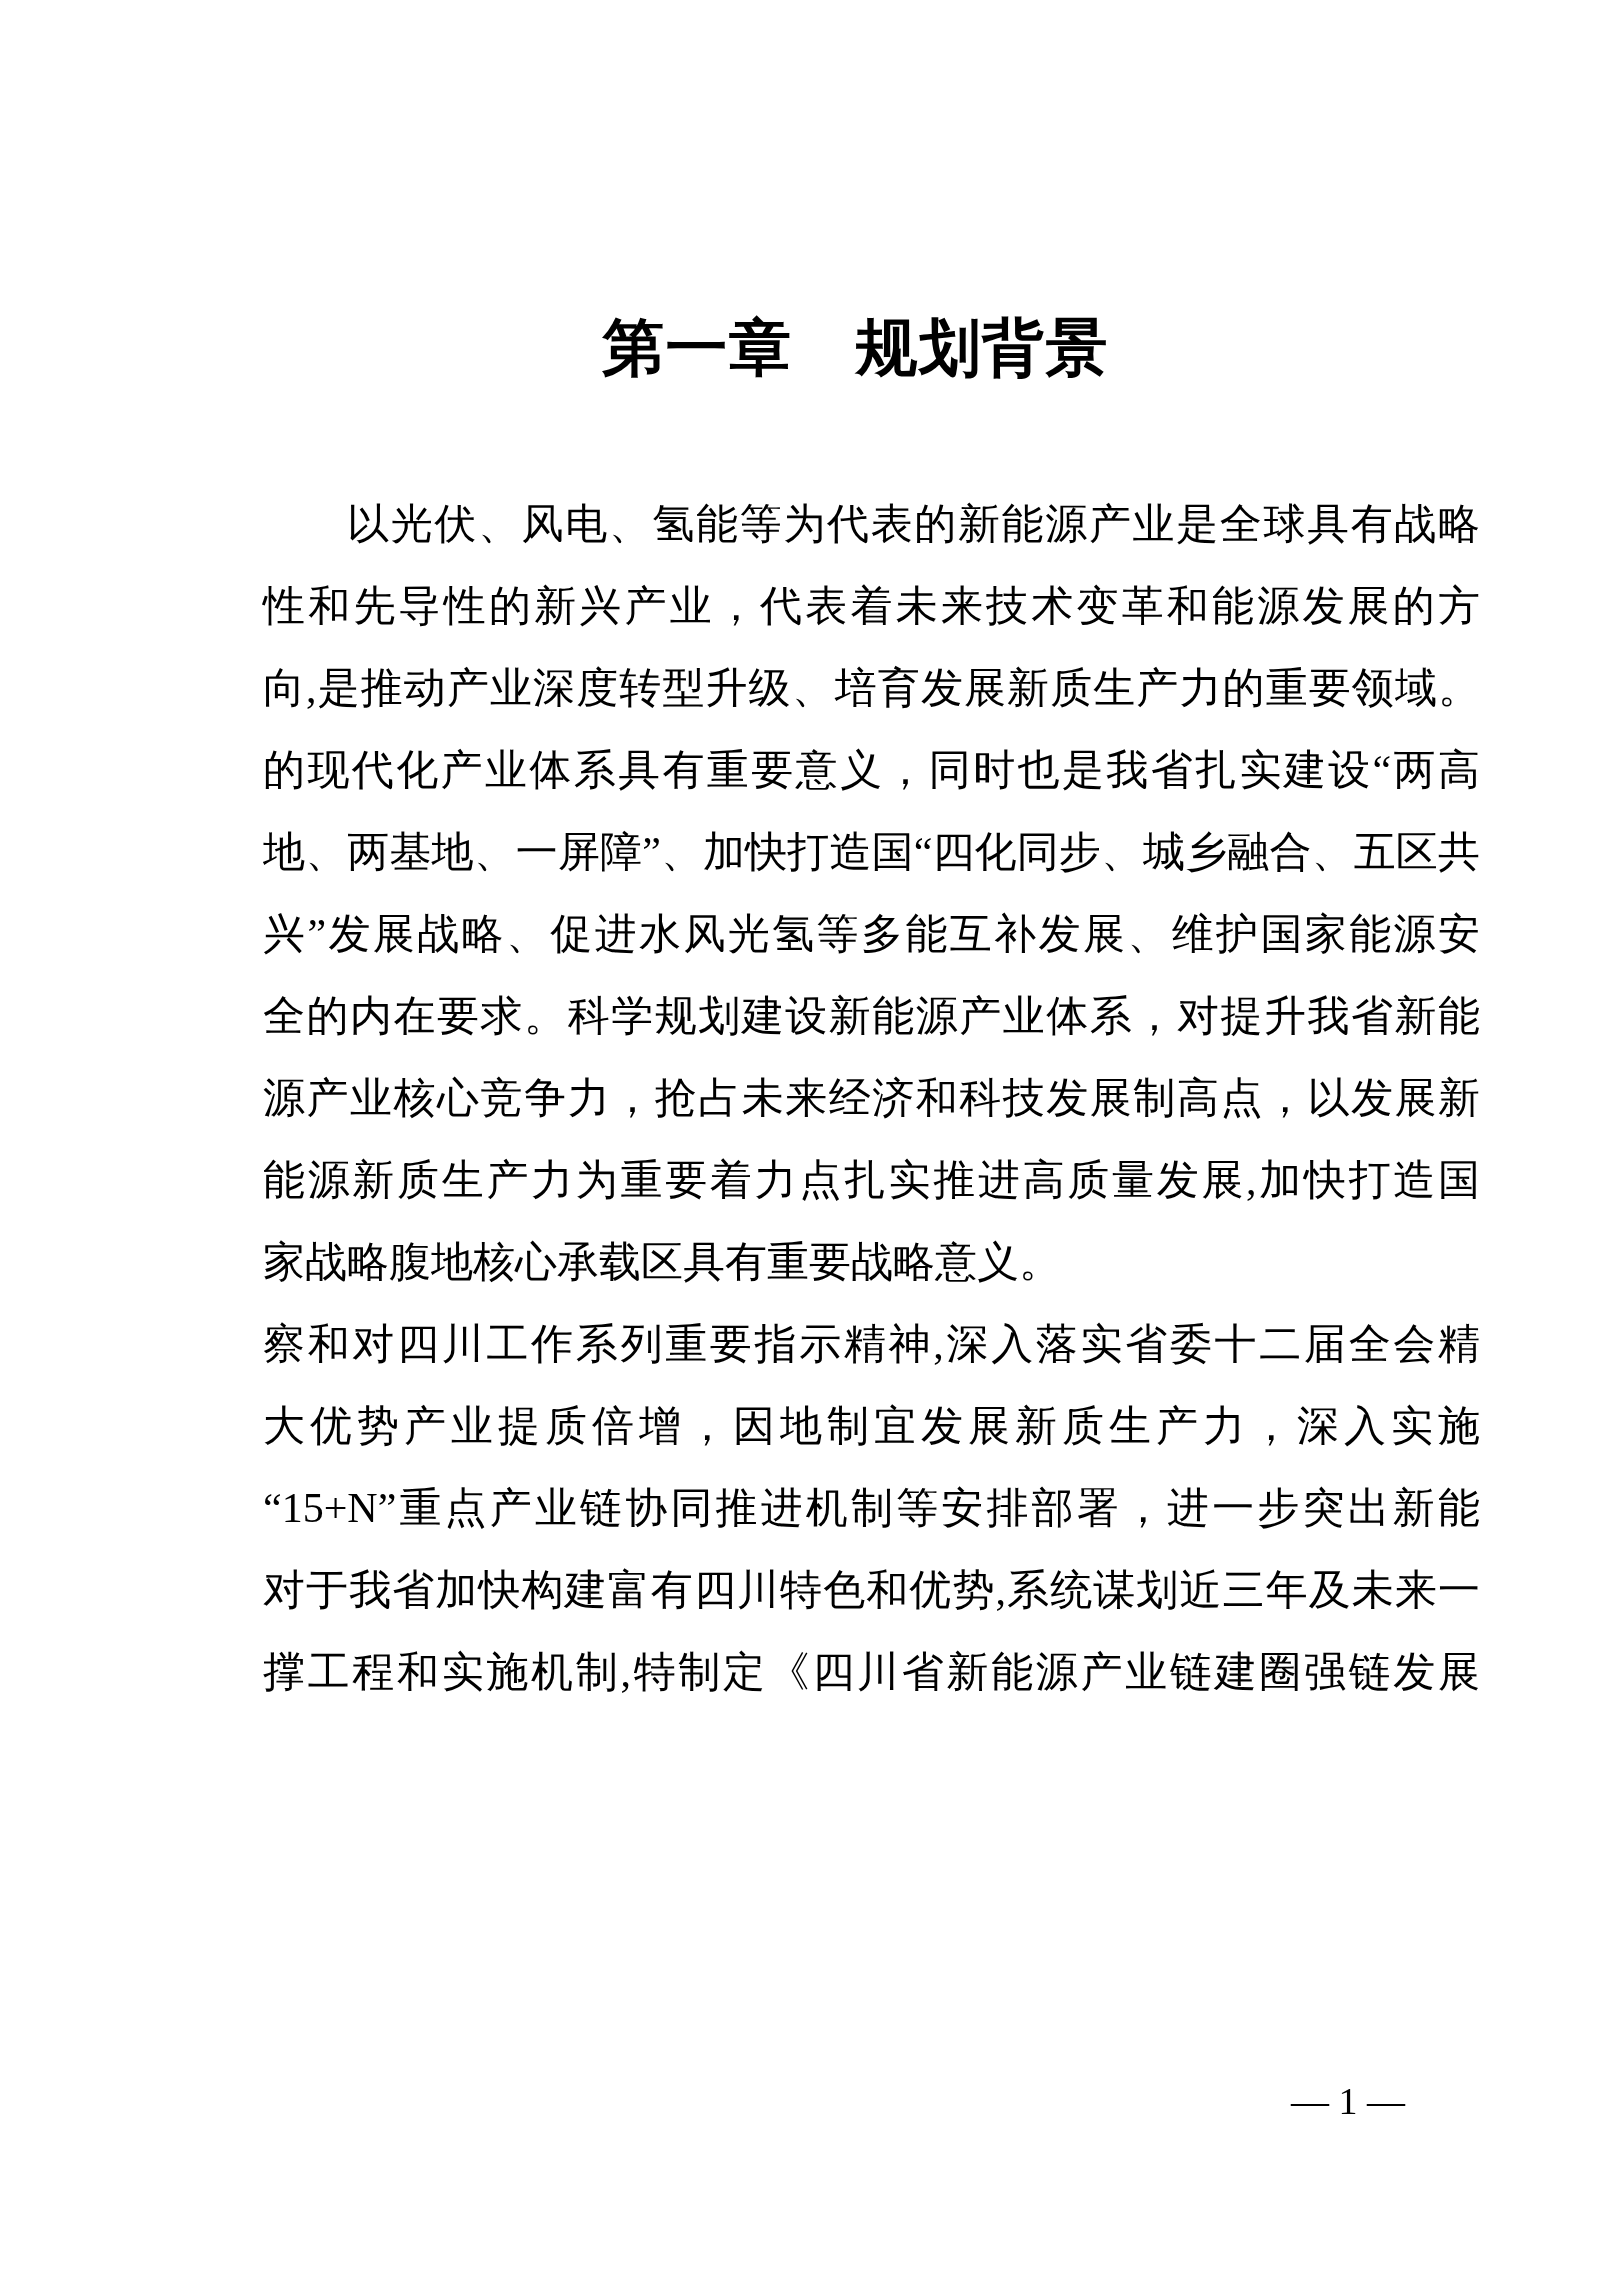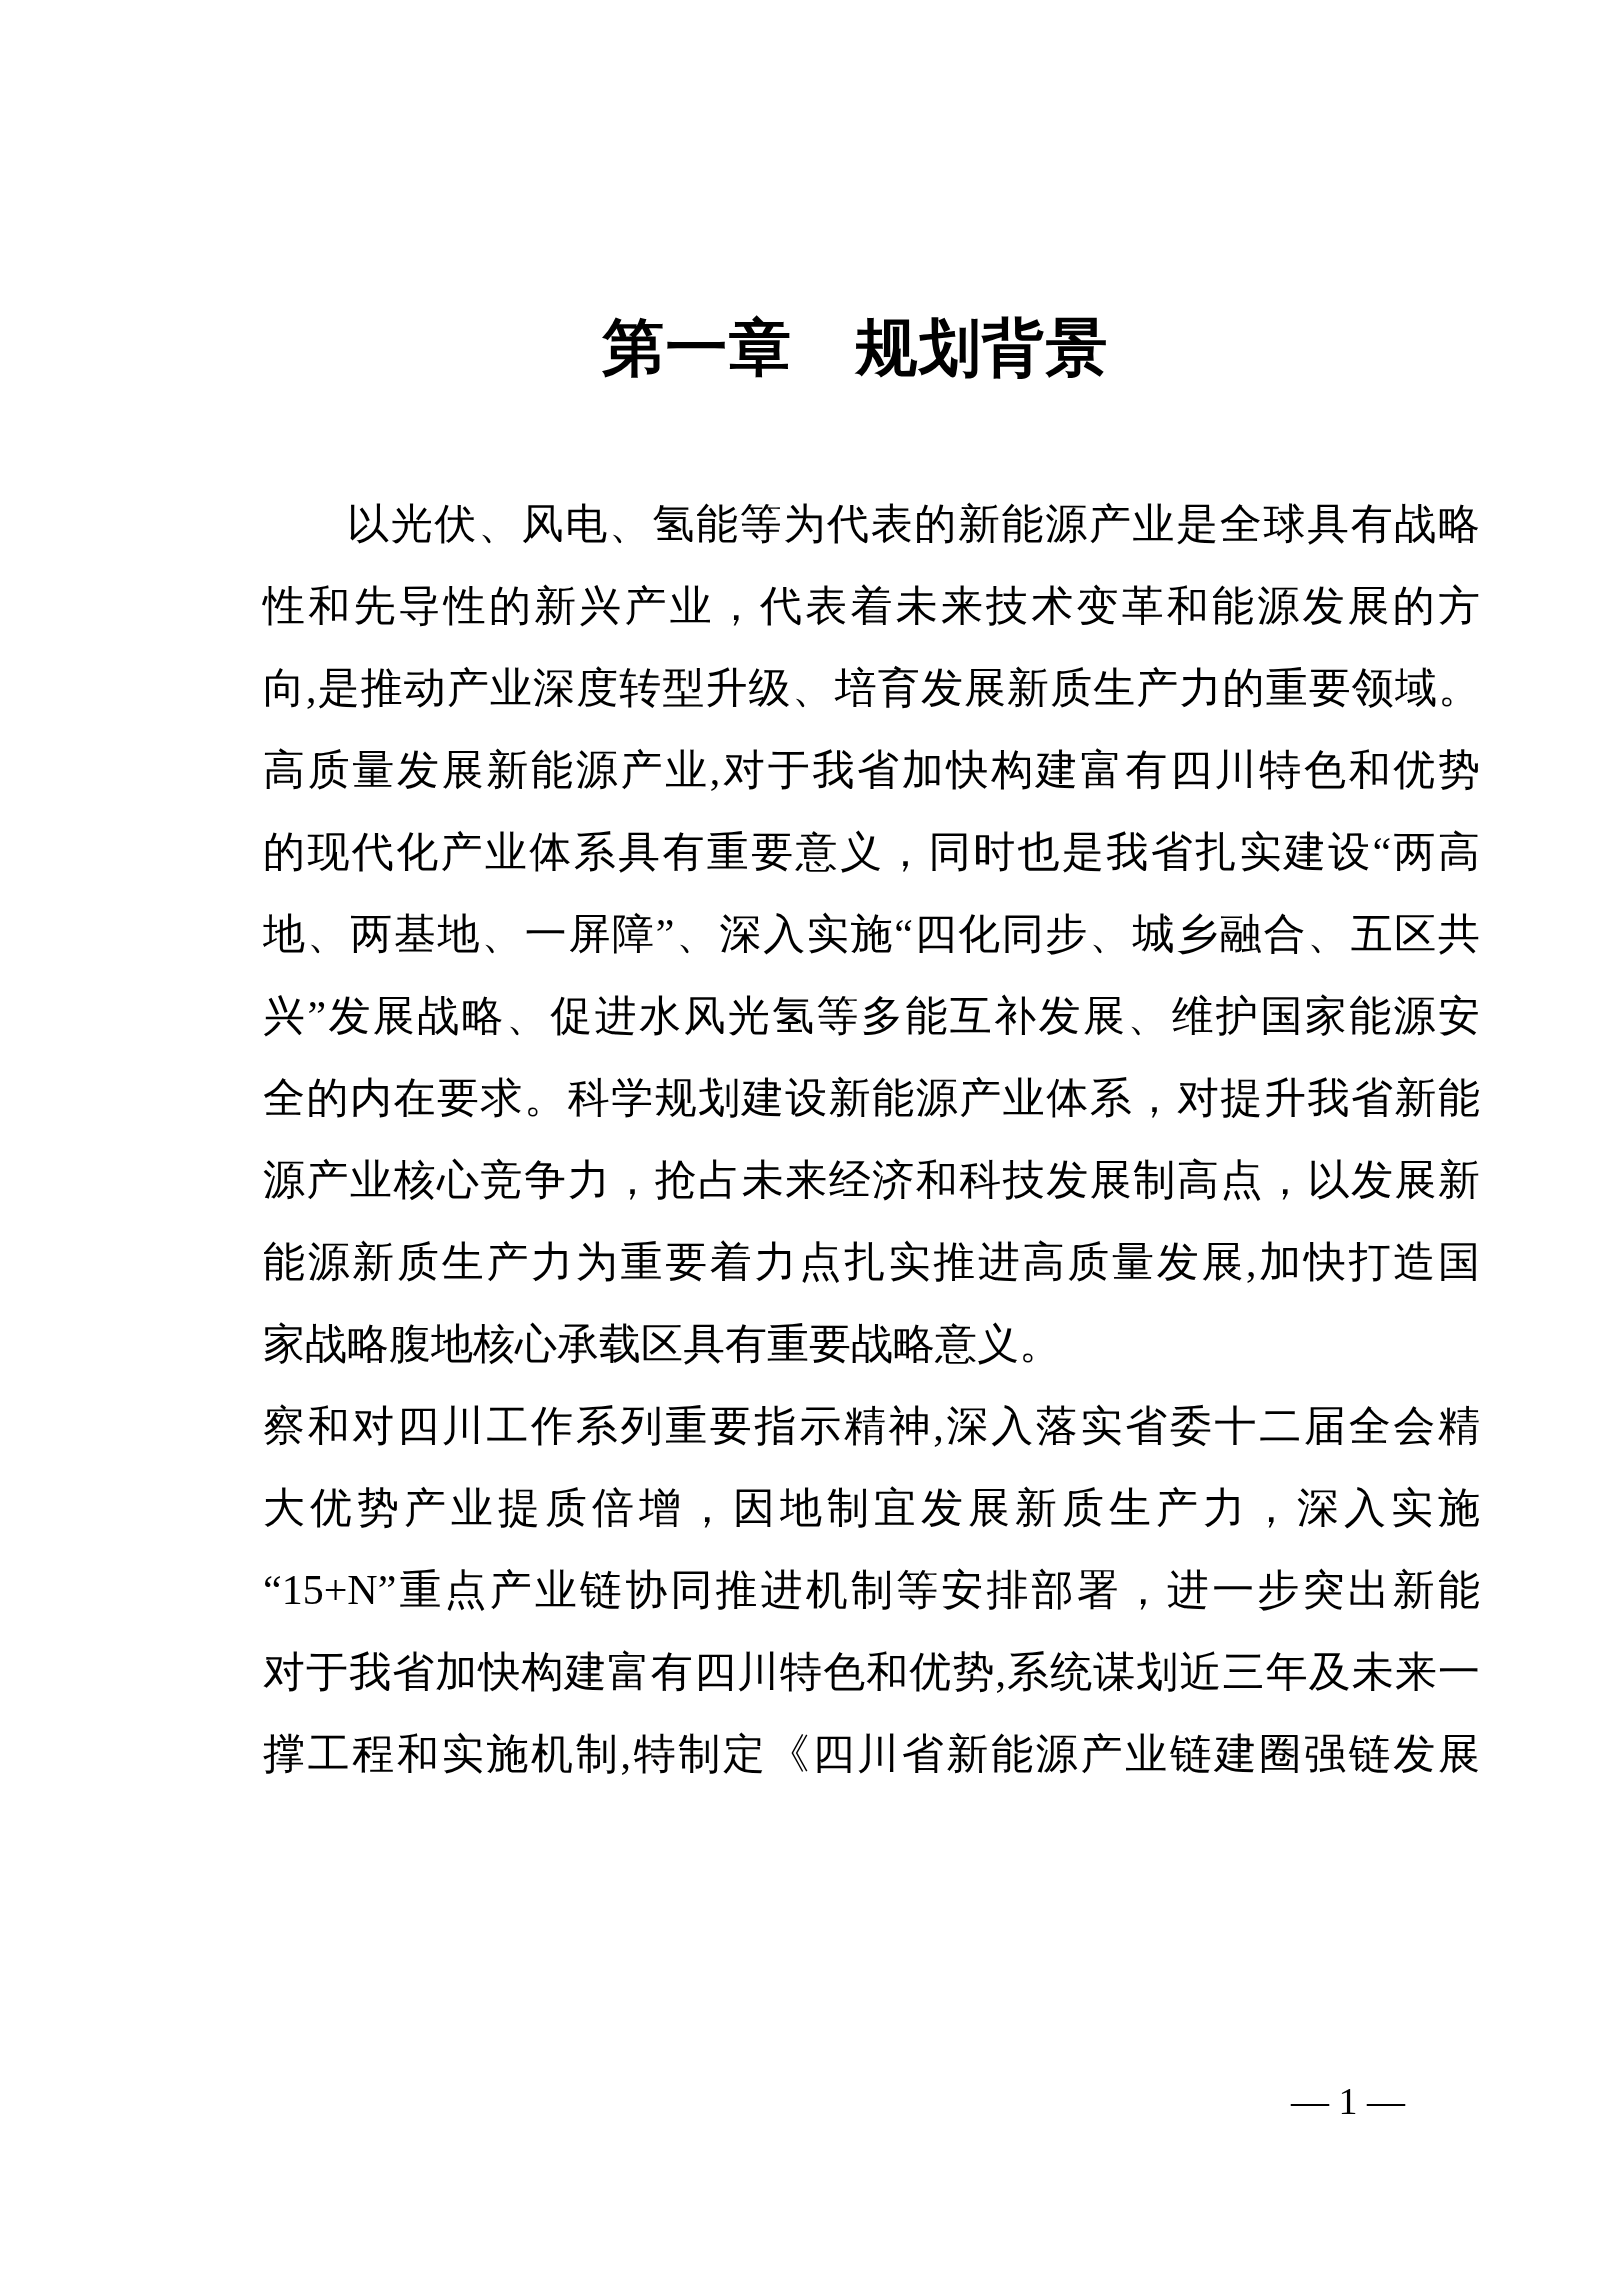--- a/index.html
+++ b/index.html
@@ -66,23 +66,22 @@
 <div class="page">
 
   <h1 class="title">第一章　规划背景</h1>
 
   <div class="doc-body">
 
     <div class="para">
       <div class="line indent">以光伏、风电、氢能等为代表的新能源产业是全球具有战略</div>
       <div class="line">性和先导性的新兴产业，代表着未来技术变革和能源发展的方</div>
       <div class="line">向,是推动产业深度转型升级、培育发展新质生产力的重要领域。</div>
-      <div class="line">高质量发展新能源产业,对于我省加快构建富有四川特色和优势</div>
       <div class="line">的现代化产业体系具有重要意义，同时也是我省扎实建设“两高</div>
-      <div class="line">地、两基地、一屏障”、深入实施“四化同步、城乡融合、五区共</div>
+      <div class="line">地、两基地、一屏障”、加快打造国“四化同步、城乡融合、五区共</div>
       <div class="line">兴”发展战略、促进水风光氢等多能互补发展、维护国家能源安</div>
       <div class="line">全的内在要求。科学规划建设新能源产业体系，对提升我省新能</div>
       <div class="line">源产业核心竞争力，抢占未来经济和科技发展制高点，以发展新</div>
       <div class="line">能源新质生产力为重要着力点扎实推进高质量发展,加快打造国</div>
       <div class="line last">家战略腹地核心承载区具有重要战略意义。</div>
     </div>
 
     <div class="para">
       <div class="line">察和对四川工作系列重要指示精神,深入落实省委十二届全会精</div>
       <div class="line">大优势产业提质倍增，因地制宜发展新质生产力，深入实施</div>

